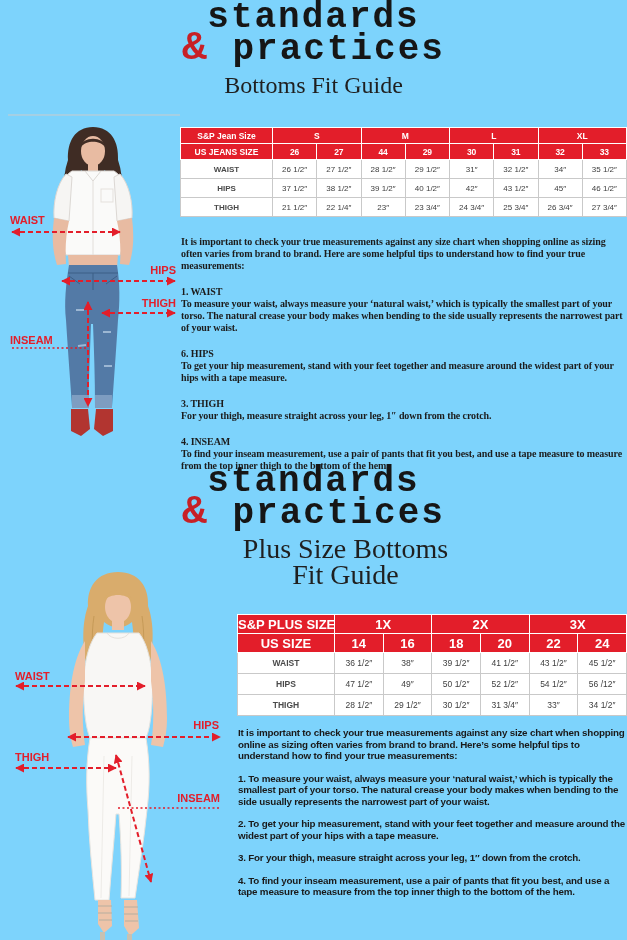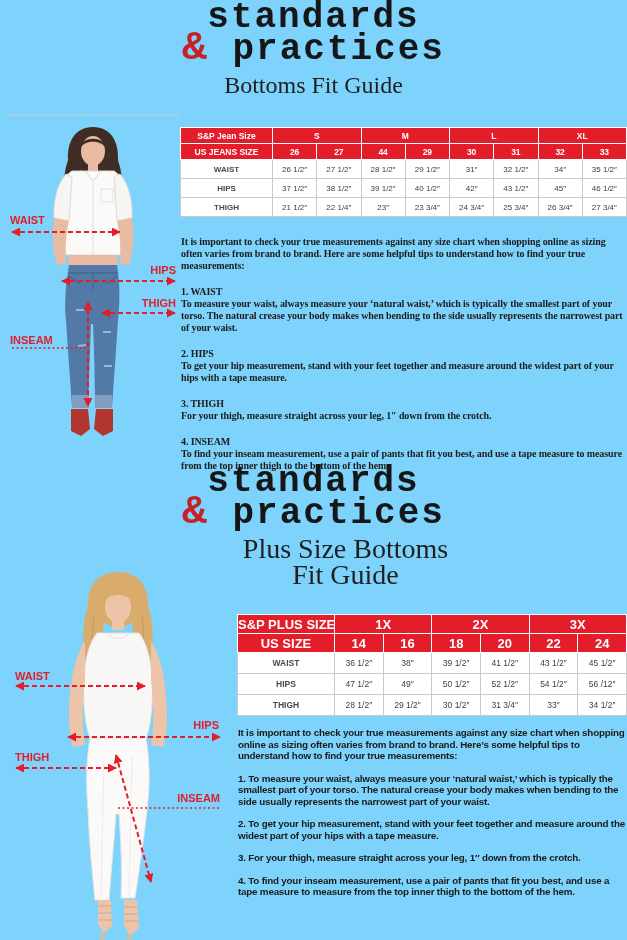--- a/index.html
+++ b/index.html
@@ -181,21 +181,21 @@
     </tbody>
   </table>
 
   <div id="text1">
     <p>It is important to check your true measurements against any size chart when shopping online as sizing often varies from brand to brand. Here are some helpful tips to understand how to find your true measurements:</p>
     <div class="tip">
       <span class="tip-h">1. WAIST</span>
       <span class="tip-b">To measure your waist, always measure your ‘natural waist,’ which is typically the smallest part of your torso.  The natural crease your body makes when bending to the side usually represents the narrowest part of your waist.</span>
     </div>
     <div class="tip">
-      <span class="tip-h">2. HIPS</span>
+      <span class="tip-h">6. HIPS</span>
       <span class="tip-b">To get your hip measurement, stand with your feet together and measure around the widest part of your hips with a tape measure.</span>
     </div>
     <div class="tip">
       <span class="tip-h">3. THIGH</span>
       <span class="tip-b">For your thigh, measure straight across your leg, 1″ down from the crotch.</span>
     </div>
     <div class="tip">
       <span class="tip-h">4. INSEAM</span>
       <span class="tip-b">To find your inseam measurement, use a pair of pants that fit you best, and use a tape measure to measure from the top inner thigh to the bottom of the hem.</span>
     </div>

